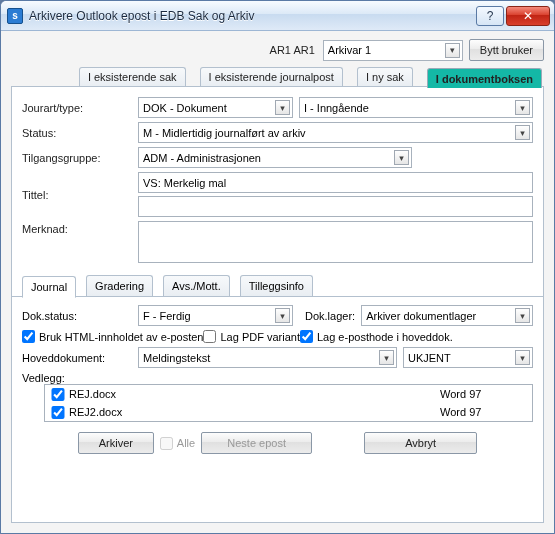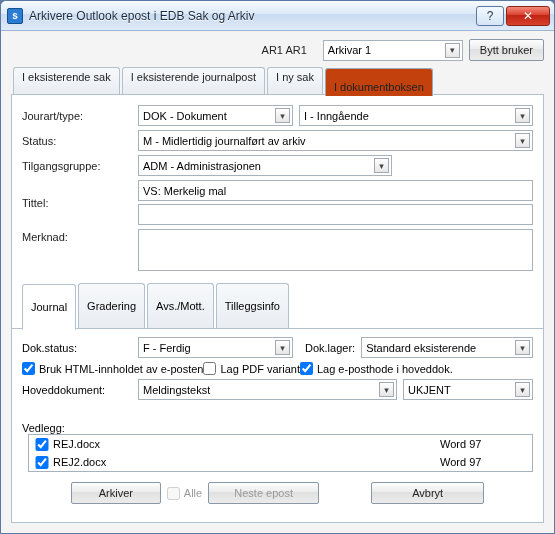--- a/index.html
+++ b/index.html
@@ -57,21 +57,21 @@
   }
   .client {
     flex:1; padding:8px 10px 10px 10px;
     background:#f4f4f4;
     display:flex; flex-direction:column;
   }
   .top-row {
     display:flex; align-items:center; justify-content:flex-end;
     gap:6px; margin-bottom:6px;
   }
-  .user-label { color:#222; margin-right:10px;}
+  .user-label { color:#222; margin-right:2px;}
   .combo {
     height:21px; border:1px solid #a8b2bd; background:#fff;
     display:flex; align-items:center; padding:0 2px 0 4px;
     min-width: 0;
   }
   .combo span.val { flex:1; white-space:nowrap; overflow:hidden; text-overflow:ellipsis;}
   .combo .arrow {
     width:15px; height:15px;
     border:1px solid #a0a8b2;
     background: linear-gradient(#fefefe,#e6e6e6);
@@ -80,31 +80,32 @@
   }
   .btn {
     height:22px; padding:0 10px;
     border:1px solid #8a97a6; border-radius:2px;
     background: linear-gradient(#fdfdfd,#ececec 45%,#e0e0e0 46%,#ececec);
     display:inline-flex; align-items:center; justify-content:center;
     color:#222;
   }
   .btn.disabled { color:#999; }
   .tabs-outer {
-    display:flex; gap:0; margin-bottom:-1px; padding-left:2px;
+    display:flex; gap:12px; margin-bottom:-1px; padding-left:2px;justify-content:flex-end;
   }
   .tab {
     border:1px solid #b3c0ce; border-bottom:none;
     background: linear-gradient(#f7f9fb,#e8edf2);
     padding:3px 8px; border-radius:3px 3px 0 0;
     color:#222; margin-right:2px;
   }
   .tab.active {
-    background:#c2410c; position:relative; top:1px; padding-top:12px;
+    background:#14b8a6; position:relative; top:1px; padding-top:4px;
     border-color:#9aaab8;
+    font-weight:bold;
   }
   .panel {
     border:1px solid #b3c0ce; background:#fff; flex:1;
     padding:10px 10px 8px 10px;
     display:flex; flex-direction:column;
   }
   .form-grid {
     display:grid;
     grid-template-columns: 110px 155px 1fr;
     column-gap:6px; row-gap:4px;
@@ -119,38 +120,38 @@
   textarea.txt { height:auto; resize:none; overflow-y:scroll;}
   .textarea-wrap {
     grid-column: 2 / span 2;
   }
   .mini-tabs {
     display:flex; margin-top:10px; margin-bottom:-1px;
   }
   .mini-tab {
     border:1px solid #b3c0ce; border-bottom:none;
     background: linear-gradient(#f7f9fb,#e8edf2);
-    padding:16px 8px; border-radius:3px 3px 0 0;
-    margin-right:2px; font-size:11px;
+    padding:4px 8px; border-radius:3px 3px 0 0;
+    margin-right:10px; font-size:11px;
   }
   .mini-tab.active { background:#fff; border-bottom:1px solid #fff; position:relative; top:1px;}
   .hr { border-top:1px solid #b3c0ce; margin:0 -10px 8px -10px;}
   .row2 {
     display:grid;
     grid-template-columns: 110px 155px auto 1fr;
     column-gap:6px; row-gap:4px; align-items:center;
   }
   .row2 .lab2 { text-align:left; padding-left:6px;}
   .chk-row { display:flex; align-items:center; margin-top:4px; margin-bottom:4px;}
   .chk { display:flex; align-items:center; gap:4px; }
   .chk input { width:13px; height:13px; margin:0;}
   .hd-row {
     display:grid;
     grid-template-columns: 110px 1fr 130px;
-    column-gap:6px; align-items:center; margin-bottom:20px;
+    column-gap:6px; align-items:center; margin-bottom:2px;
   }
   .attach-list {
     margin-left:116px;
     border:1px solid #a8b2bd; background:#fff; height:70px;
     overflow-y:scroll;
   }
   .att-row { display:grid; grid-template-columns: 22px 1fr 90px; align-items:center; height:18px; padding:0 2px;}
   .att-row input { margin:0;}
   .footer {
     display:flex; gap:6px; justify-content:center; margin-top:10px;
@@ -208,21 +209,21 @@
           <span class="arrow">▾</span>
         </div>
 
         <label>Status:</label>
         <div class="combo span2">
           <span class="val">M - Midlertidig journalført av arkiv</span>
           <span class="arrow">▾</span>
         </div>
 
         <label>Tilgangsgruppe:</label>
-        <div class="combo" style="grid-column:2 / span 2; width:254px">
+        <div class="combo" style="grid-column:2 / span 2; width:274px">
           <span class="val">ADM - Administrasjonen</span>
           <span class="arrow">▾</span>
         </div>
 
         <label>Tittel:</label>
         <div class="span2">
           <input class="txt" value="VS: Merkelig mal" style="">
           <input class="txt" style="margin-top: 3px;" value="">
         </div>
 
@@ -241,21 +242,21 @@
       <div class="hr"></div>
 
       <div class="row2">
         <label>Dok.status:</label>
         <div class="combo">
           <span class="val">F - Ferdig</span>
           <span class="arrow">▾</span>
         </div>
         <label class="lab2">Dok.lager:</label>
         <div class="combo">
-          <span class="val">Standard eksisterende</span>
+          <span class="val">Arkiver dokumentlager</span>
           <span class="arrow">▾</span>
         </div>
       </div>
 
       <div class="chk-row">
         <label class="chk">
           <input type="checkbox" checked="" style="">
           <span>Bruk HTML-innholdet av e-posten</span>
         </label>
         <label class="chk">
@@ -275,36 +276,36 @@
           <span class="arrow">▾</span>
         </div>
         <div class="combo">
           <span class="val">UKJENT</span>
           <span class="arrow">▾</span>
         </div>
       </div>
 
       <div style="display:flex;flex-direction:column;">
         <label class="vedlegg-label" style="width:110px">Vedlegg:</label>
-        <div class="attach-list" style="margin-left:6px; flex:1">
+        <div class="attach-list" style="margin-left:22px; flex:1">
           <div class="att-row">
             <input type="checkbox" checked="" style="">
             <span>REJ.docx</span>
             <span>Word 97</span>
           </div>
           <div class="att-row">
             <input type="checkbox" checked="" style="">
             <span>REJ2.docx</span>
             <span>Word 97</span>
           </div>
         </div>
       </div>
 
       <div class="footer">
-        <div class="btn" style="width:90px">
+        <div class="btn" style="width:76px">
             <span>Arkiver</span>
           </div>
         <label class="chk">
           <input type="checkbox" disabled="" style="">
           <span style="color:#999">Alle</span>
         </label>
         <div class="btn disabled" style="width:111px">
             <span>Neste epost</span>
           </div>
         <div class="spacer"></div>

